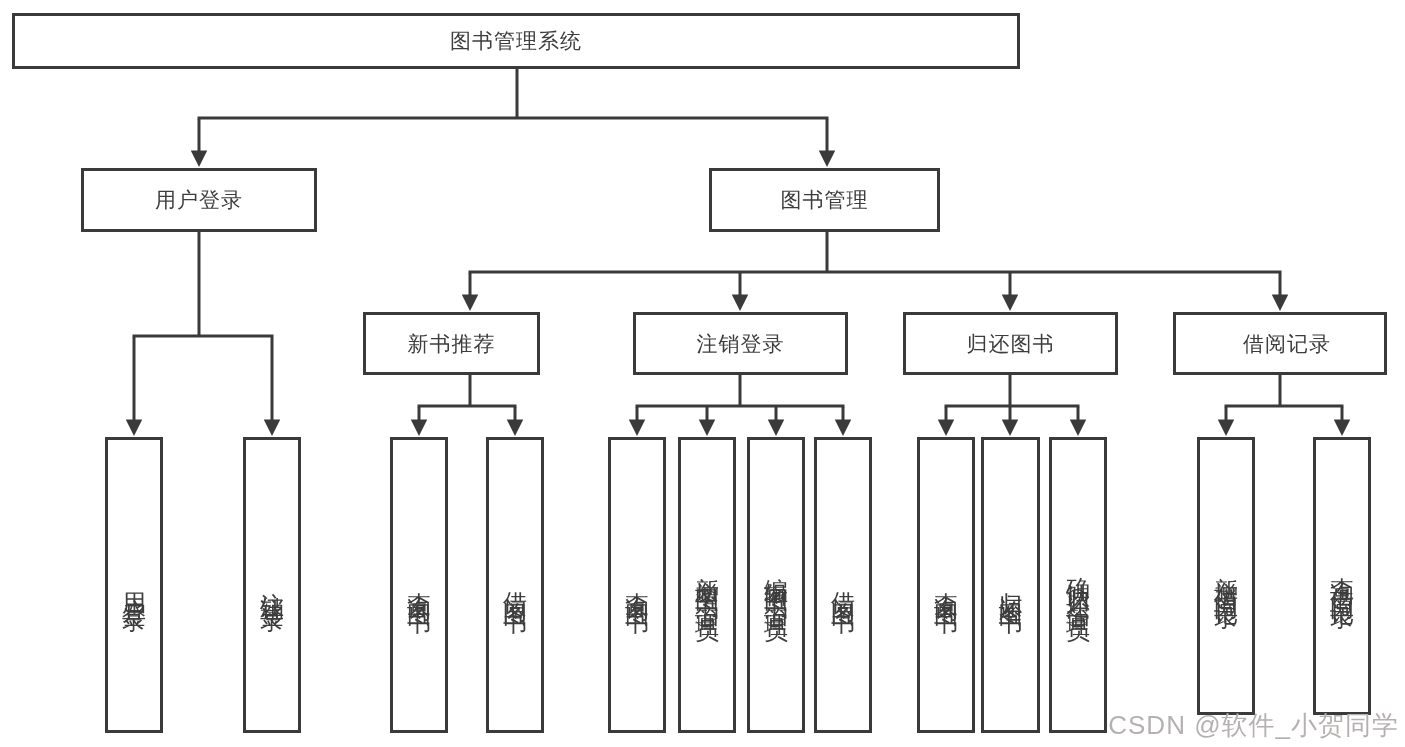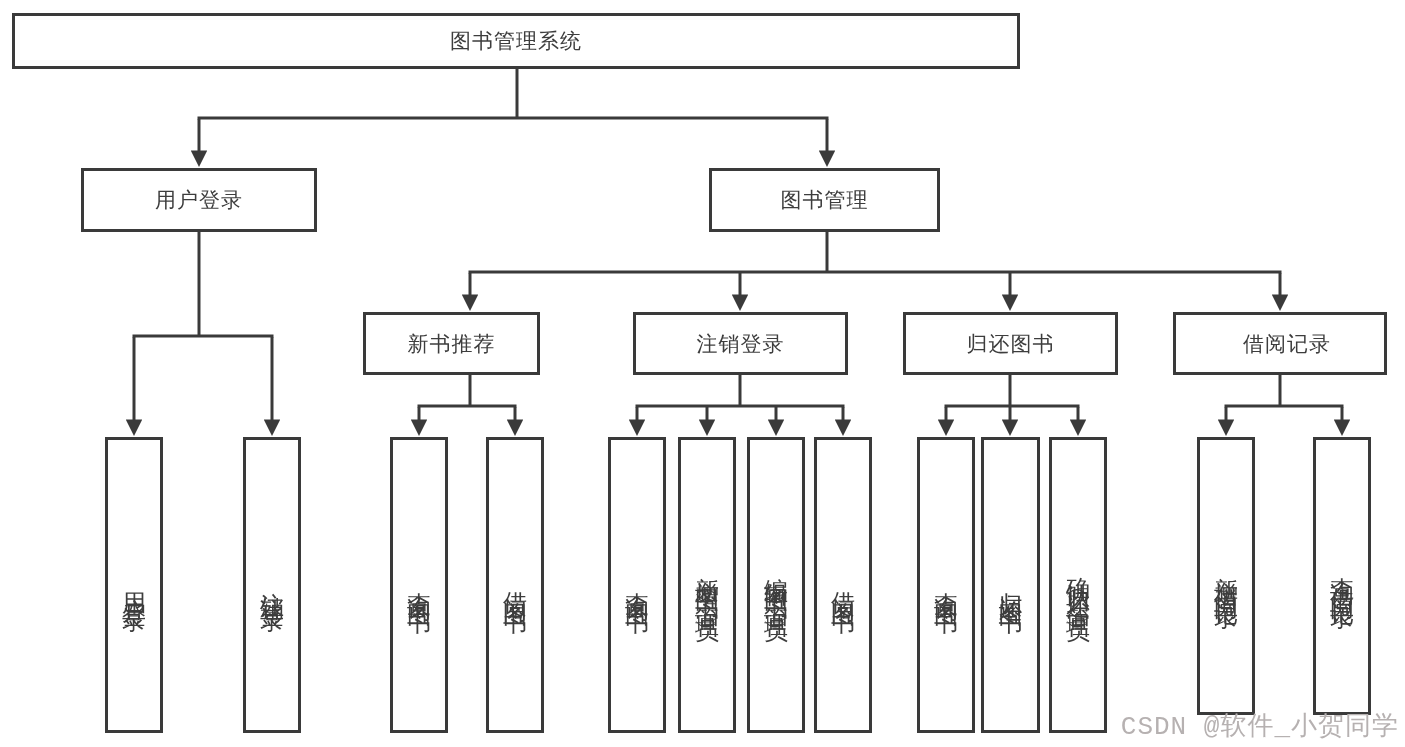--- a/index.html
+++ b/index.html
@@ -15,21 +15,21 @@
     display:flex; align-items:center; justify-content:center;
     color:#3d3d3d; text-align:center;
   }
   .h-node { font-size:21px; letter-spacing:1px; white-space:nowrap; }
   .v-node {
     writing-mode:vertical-lr; font-size:24px; letter-spacing:6px;
     line-height:1; text-align:center;
   }
   .watermark {
     position:absolute; right:6px; top:708px; font-size:26px;
-    color:#b6b1b1; letter-spacing:1px; white-space:nowrap;font-family:Liberation Mono, monospace;
+    color:#b6b1b1; letter-spacing:1px; white-space:nowrap;
   }
 </style>
 </head>
 <body>
 
 <div class="canvas">
 
   <svg class="connectors" width="1405" height="747" viewBox="0 0 1405 747">
     <defs>
       <marker id="arrow" viewBox="0 0 10 10" refX="7" refY="5" markerWidth="5.5" markerHeight="5.5" orient="auto-start-reverse">

